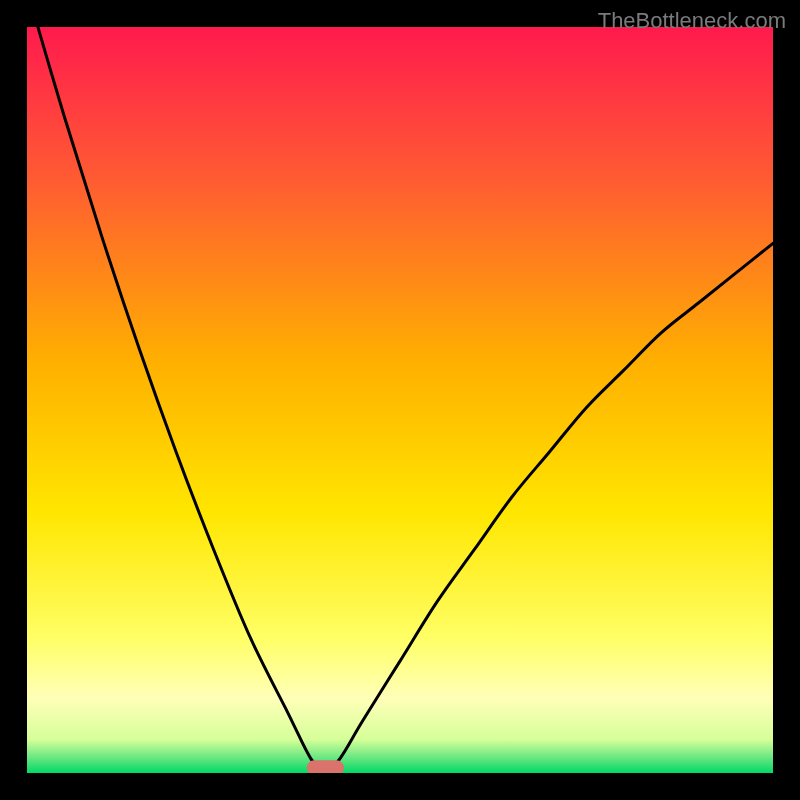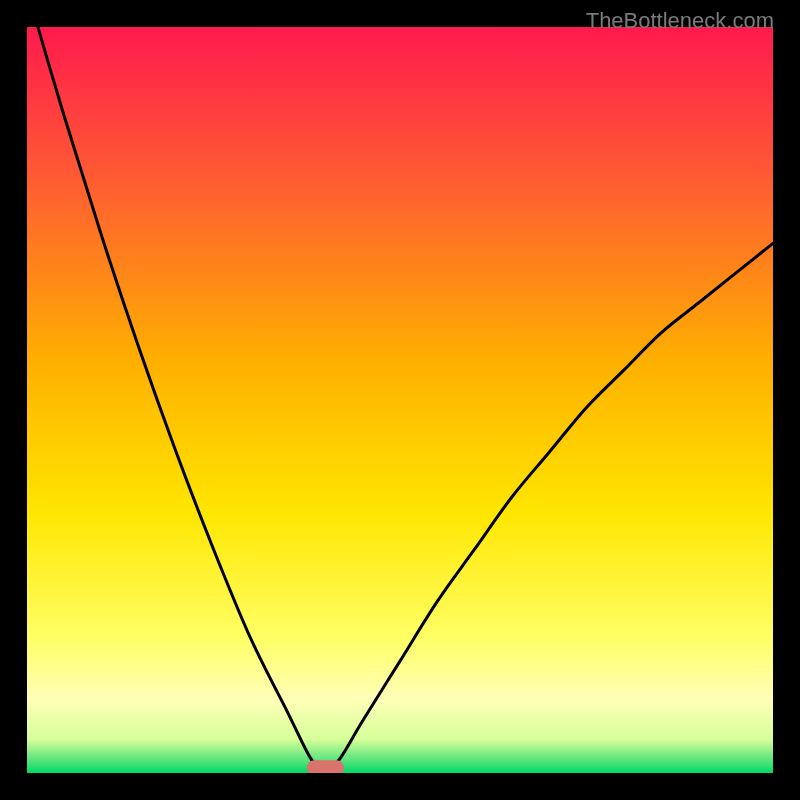--- a/index.html
+++ b/index.html
@@ -7,21 +7,21 @@
     padding: 0;
     width: 800px;
     height: 800px;
     background: #000;
     position: relative;
     font-family: Arial, sans-serif;
   }
   .attribution {
     position: absolute;
     top: 8px;
-    right: 26px;
+    right: 14px;
     color: #7a7a7a;
     font-size: 22px;
     font-weight: 500;
     z-index: 10;
   }
   .plot-region {
     position: absolute;
     left: 27px;
     top: 27px;
     width: 746px;

